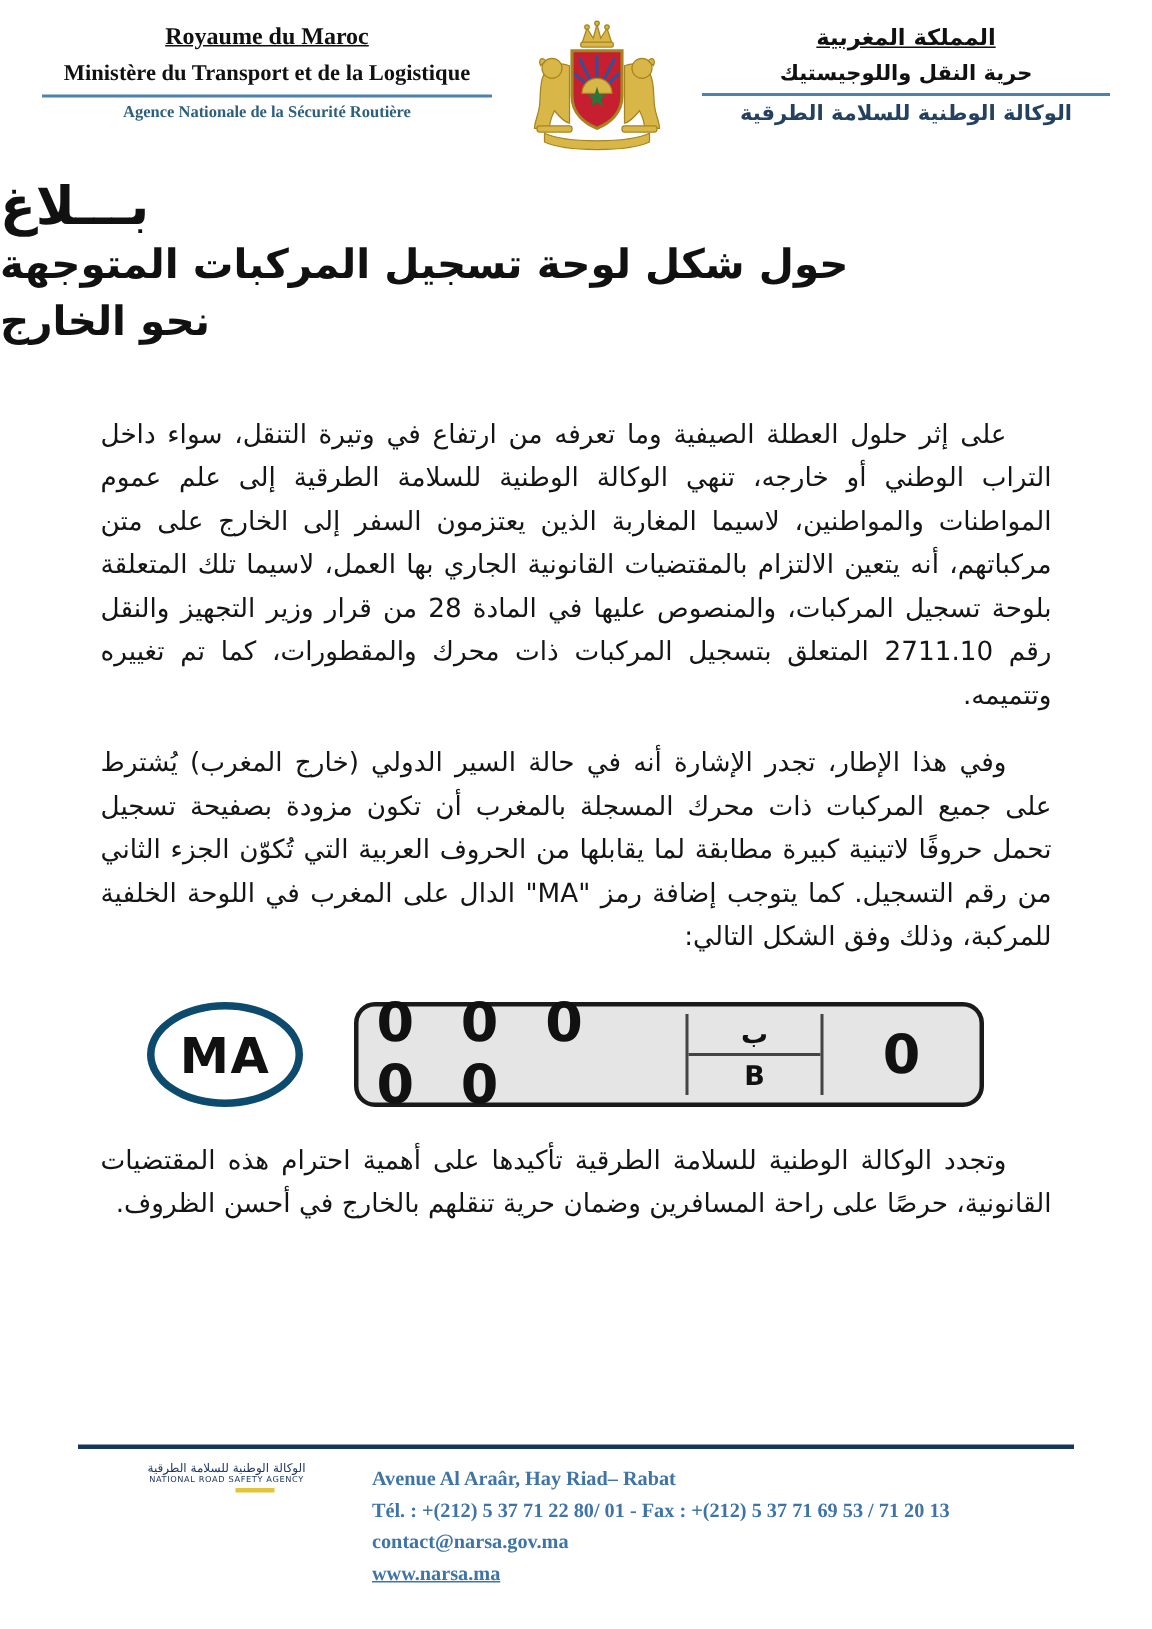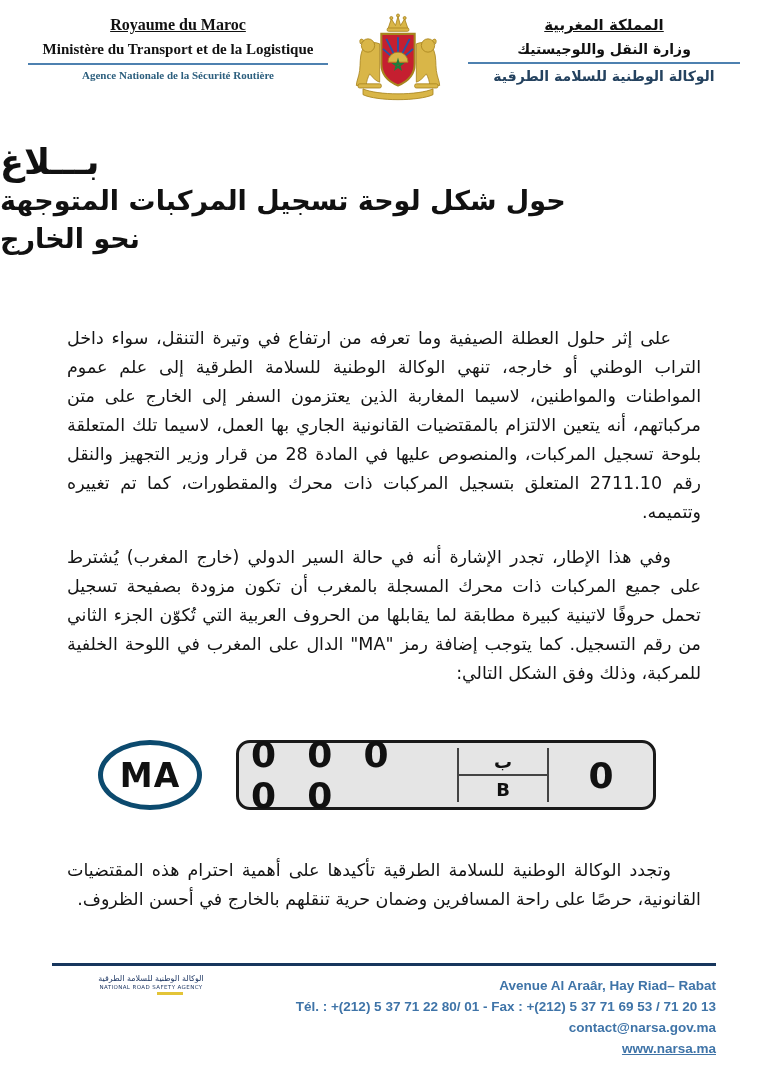--- a/index.html
+++ b/index.html
@@ -1,20 +1,20 @@
 <!DOCTYPE html>
 <html lang="ar"><head>
 <meta charset="utf-8">
 <style>
   * { margin:0; padding:0; box-sizing:border-box; }
   html,body { background:#e8e8e8; }
   .page {
     width:768px; height:1086px; background:#ffffff; margin:0 auto;
     position:relative; display:flex; flex-direction:column;
-    font-family:"DejaVu Sans", sans-serif; color:#111; overflow:hidden;gap:24px;
+    font-family:"DejaVu Sans", sans-serif; color:#111; overflow:hidden;
   }
   
   .header {
     display:flex; justify-content:space-between; align-items:flex-start;
     padding:10px 28px 0 28px;
   }
   .hdr-block { text-align:center; padding-top:6px; }
   .hdr-left  { width:300px; font-family:"Liberation Serif", serif; }
   .hdr-right { width:272px; direction:rtl; }
   .hdr-line1 { font-size:16px; font-weight:bold; text-decoration:underline; }
@@ -81,22 +81,22 @@
   .narsa-top { display:flex; align-items:flex-end; }
   .narsa-word {
     font-family:"Liberation Sans", sans-serif; font-weight:bold;
     font-size:30px; color:#1f3864; letter-spacing:1px; line-height:1;
   }
   .narsa-swoosh { width:52px; height:30px; margin-left:2px; }
   .narsa-sub-ar { font-size:8px; color:#1f3864; direction:rtl; text-align:center; width:118px; line-height:1.2; }
   .narsa-sub-en { font-size:5.5px; color:#1f3864; text-align:center; width:118px; letter-spacing:.4px; }
   .narsa-bar { width:26px; height:3px; background:#e3c438; margin:2px auto 0 auto; }
   .footer-text {
-    flex:1; text-align:right; color:#3f74a8; font-weight:bold;
-    font-family:Liberation Sans, sans-serif; font-size:13.5px; line-height:1.55;
+    flex:1; text-align:left; color:#3f74a8; font-weight:bold;
+    font-family:Liberation Serif, serif; font-size:13.5px; line-height:1.55;
     padding-top:2px;
   }
   .footer-text .site { text-decoration:underline; color:#3f74a8; display:inline-block; }
   a.plain { color:inherit; text-decoration:none; }
 </style>
 </head>
 <body>
 
 <div class="page">
 
@@ -141,21 +141,21 @@
         </g>
         <path d="M48 60 A12 12 0 0 1 72 60 Z" fill="#d9b648" stroke="#a8841e" stroke-width="1"></path>
         <path d="M60 58 L63 68 L55 62 L65 62 L57 68 Z" fill="none" stroke="#1e7d3c" stroke-width="2"></path>
       </g>
 
       <path d="M18 92 C35 100 85 100 102 92 L102 99 C85 107 35 107 18 99 Z" fill="#d9b648" stroke="#a8841e" stroke-width="1"></path>
     </svg>
 
     <div class="hdr-block hdr-right">
       <div class="hdr-line1">المملكة المغربية</div>
-      <div class="hdr-line2">وزارة النقل واللوجيستيك</div>
+      <div class="hdr-line2">حرية النقل واللوجيستيك</div>
       <hr class="hdr-rule">
       <div class="hdr-line3">الوكالة الوطنية للسلامة الطرقية</div>
     </div>
   </div>
 
   <div class="title-block">
     <div class="title-main">بـــلاغ</div>
     <div class="title-sub">حول شكل  لوحة تسجيل المركبات المتوجهة</div>
     <div class="title-sub">نحو الخارج</div>
   </div>

